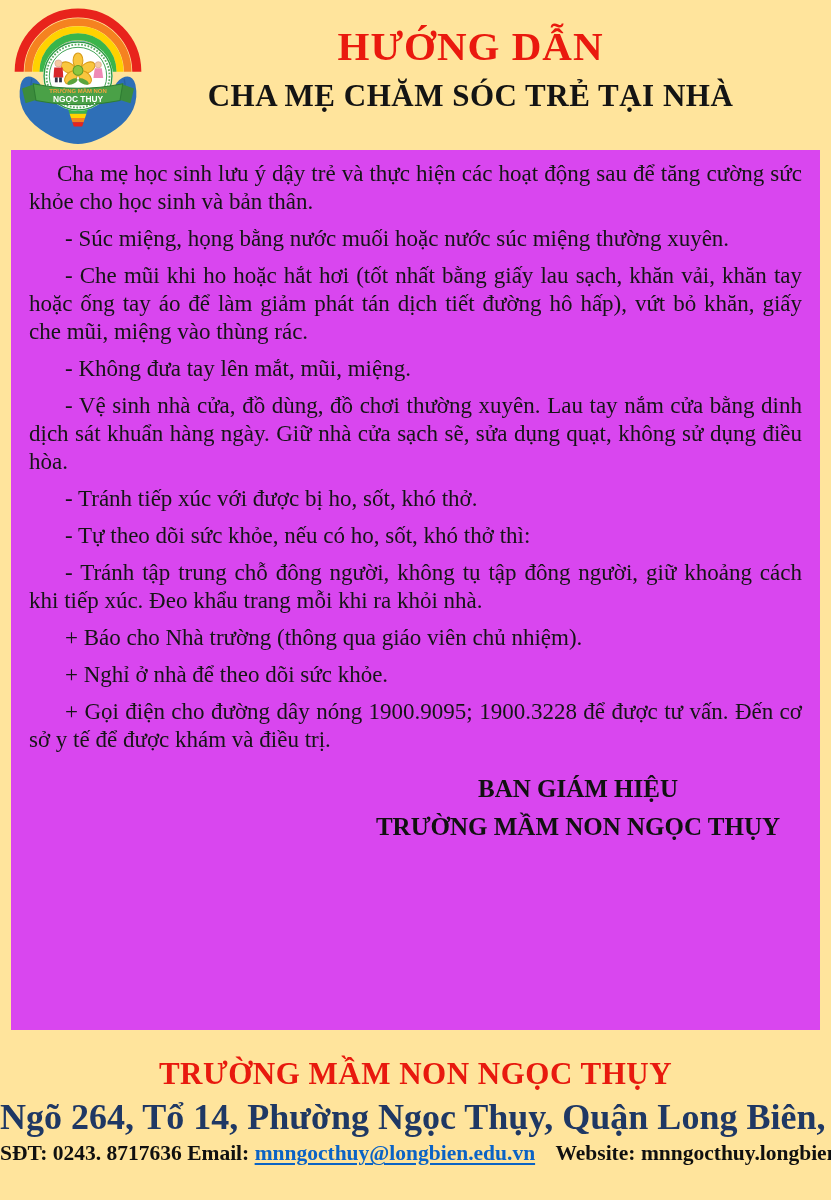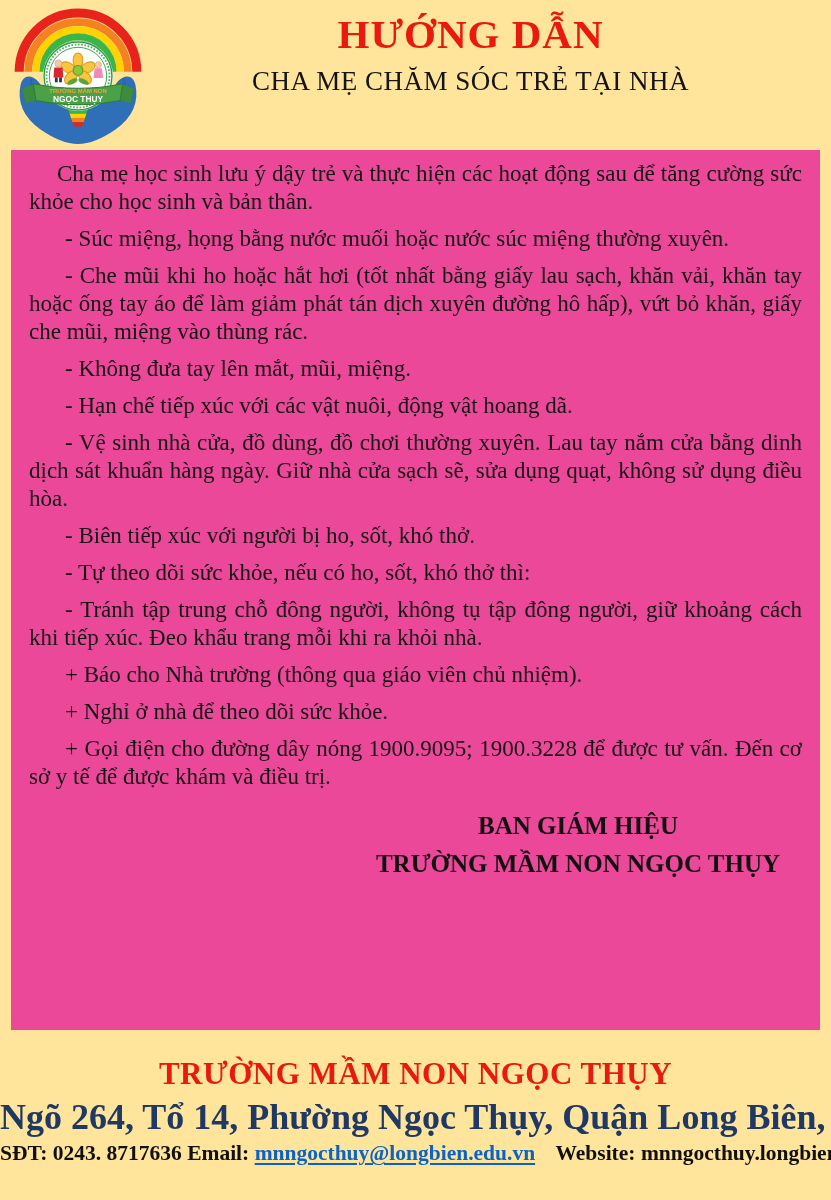--- a/index.html
+++ b/index.html
@@ -13,42 +13,42 @@
   }
   .page { position: relative; width: 831px; height: 1200px; }
 
   
   .header { position: relative; height: 150px; }
   .logo {
     position: absolute; left: 8px; top: 6px;
     width: 140px; height: 140px;
   }
   .title-block {
-    position: absolute; left: 120px; right: 10px; top: 12px;
+    position: absolute; left: 120px; right: 10px; top: 24px;
     text-align: center;
   }
   .main-title {
     color: #ea190e;
     font-size: 41px; font-weight: bold;
     letter-spacing: 1px;
     line-height: 1.1;
   }
   .sub-title {
     color: #141414;
-    font-size: 27px; font-weight: normal;
+    font-size: 31px; font-weight: bold;
     margin-top: 9px;
     letter-spacing: 0.5px;
     white-space: nowrap;
   }
 
   
   .content-box {
     margin: 0 11px;
     min-height: 880px;
-    background: #ec4899;
+    background: #d946ef;
     padding: 10px 18px 24px 18px;
   }
   .content-box p {
     font-size: 23px;
     line-height: 28px;
     text-align: justify;
     margin-bottom: 9px;
     color: #151515;
   }
   .content-box p.intro { text-indent: 28px; }
@@ -165,25 +165,24 @@
 
     <div class="title-block">
       <div class="main-title">HƯỚNG DẪN</div>
       <div class="sub-title">CHA MẸ CHĂM SÓC TRẺ TẠI NHÀ</div>
     </div>
   </div>
 
   <div class="content-box">
     <p class="intro">Cha mẹ học sinh lưu ý dậy trẻ và thực hiện các hoạt động sau để tăng cường sức khỏe cho học sinh và bản thân.</p>
     <p class="item">- Súc miệng, họng bằng nước muối hoặc nước súc miệng thường xuyên.</p>
-    <p class="item">- Che mũi khi ho hoặc hắt hơi (tốt nhất bằng giấy lau sạch, khăn vải, khăn tay hoặc ống tay áo để làm giảm phát tán dịch xuyên đường hô hấp), vứt bỏ khăn, giấy che mũi, miệng vào thùng rác.</p>
+    <p class="item">- Che mũi khi ho hoặc hắt hơi (tốt nhất bằng giấy lau sạch, khăn vải, khăn tay hoặc ống tay áo để làm giảm phát tán dịch tiết đường hô hấp), vứt bỏ khăn, giấy che mũi, miệng vào thùng rác.</p>
     <p class="item">- Không đưa tay lên mắt, mũi, miệng.</p>
-    <p class="item">- Hạn chế tiếp xúc với các vật nuôi, động vật hoang dã.</p>
     <p class="item">- Vệ sinh nhà cửa, đồ dùng, đồ chơi thường xuyên. Lau tay nắm cửa bằng dinh dịch sát khuẩn hàng ngày. Giữ nhà cửa sạch sẽ, sửa dụng quạt, không sử dụng điều hòa.</p>
-    <p class="item">- Biên tiếp xúc với người bị ho, sốt, khó thở.</p>
+    <p class="item">- Tránh tiếp xúc với được bị ho, sốt, khó thở.</p>
     <p class="item">- Tự theo dõi sức khỏe, nếu có ho, sốt, khó thở thì:</p>
     <p class="item">- Tránh tập trung chỗ đông người, không tụ tập đông người, giữ khoảng cách khi tiếp xúc. Đeo khẩu trang mỗi khi ra khỏi nhà.</p>
     <p class="item">+ Báo cho Nhà trường (thông qua giáo viên chủ nhiệm).</p>
     <p class="item">+ Nghỉ ở nhà để theo dõi sức khỏe.</p>
     <p class="item">+ Gọi điện cho đường dây nóng 1900.9095; 1900.3228 để được tư vấn. Đến cơ sở y tế để được khám và điều trị.</p>
 
     <div class="signature">
       <div>BAN GIÁM HIỆU</div>
       <div>TRƯỜNG MẦM NON NGỌC THỤY</div>
     </div>

